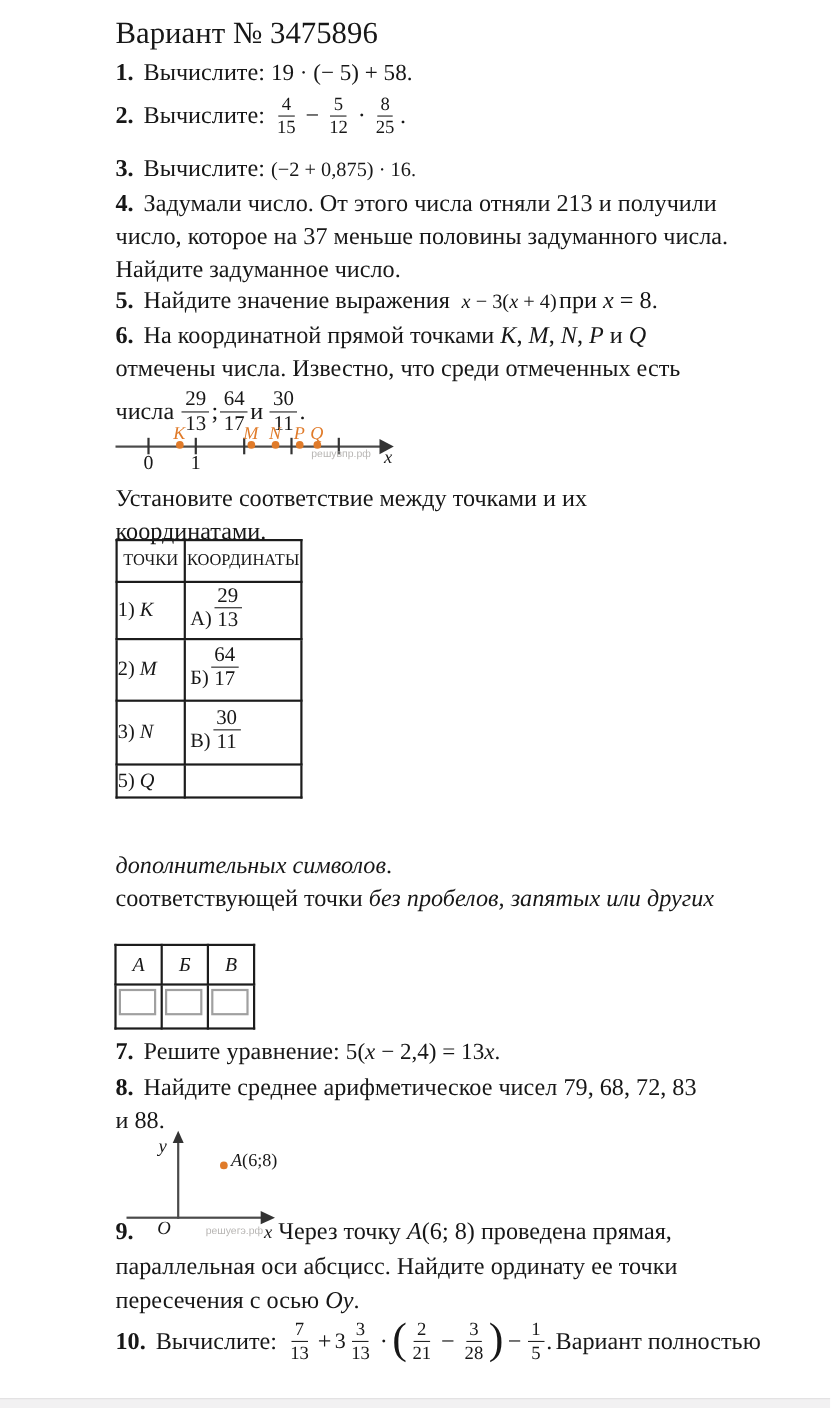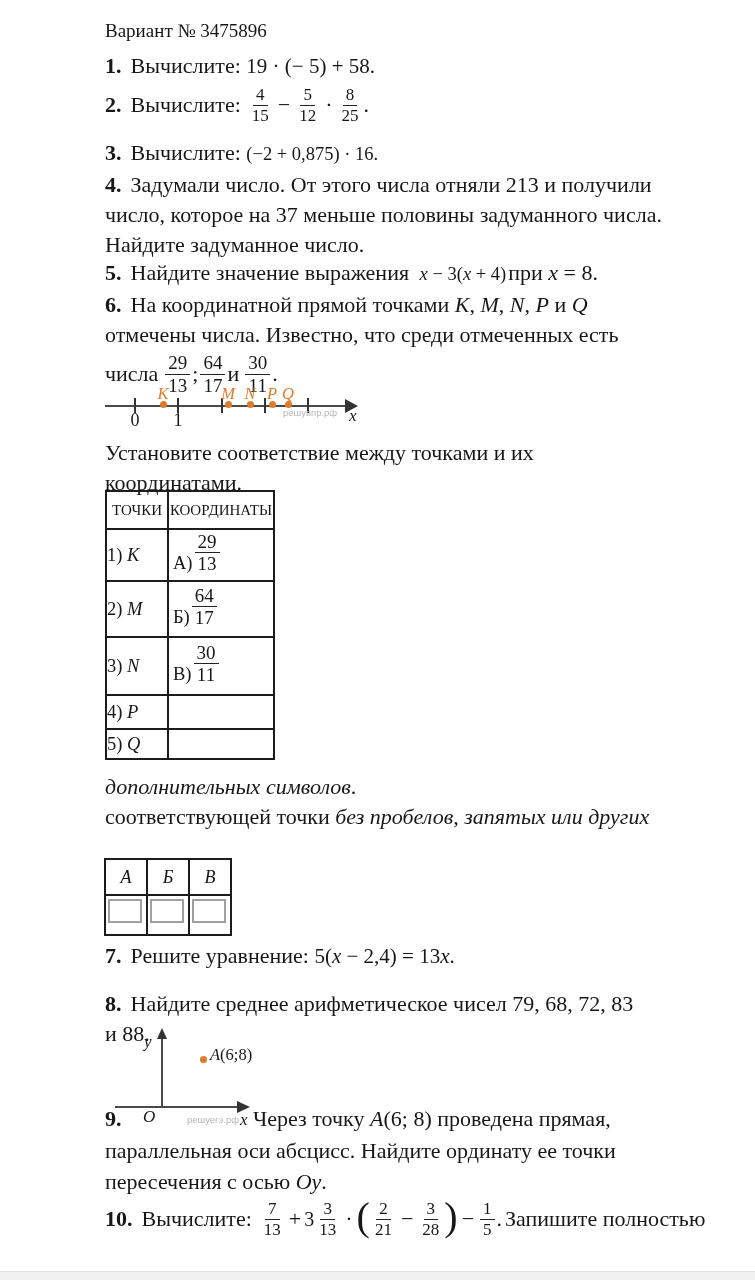--- a/index.html
+++ b/index.html
@@ -59,21 +59,21 @@
   
   .bigp{font-size:40px;font-weight:400;vertical-align:middle;line-height:0;position:relative;top:-2px;}
   .mixint{font-size:20px;}
   .footer-strip{left:0;top:1271px;width:755px;height:9px;background:#f2f1f2;border-top:1px solid #e2e0e1;}
 </style>
 </head>
 <body>
 
 <div class="canvas">
 
-  <div class="abs line" style="left:105px;top:16px;font-size:19px;">Вариант № 3475896</div>
+  <div class="abs line" style="left:105px;top:16px;font-size:28px;">Вариант № 3475896</div>
 
   <div class="abs line" style="left:105px;top:51px;">
     <span class="pnum">1.</span><span>Вычислите:</span>
     <span class="m21">19 · (− 5) + 58.</span>
   </div>
 
   <div class="abs exprow" style="left:105px;top:82px;height:46px;">
     <span class="t pnum">2.</span>
     <span class="t" style="margin-right:6px;">Вычислите:</span>
     <span class="frac">
@@ -196,24 +196,20 @@
       <td class="mt-right">
             <div class="coord">
               <span class="letter">В)</span>
               <span class="frac md">
                 <span class="fn">30</span>
                 <span class="fd">11</span>
               </span>
             </div>
           </td>
     </tr>
-    <tr style="height:34px;">
-      <td class="mt-left"><span>4) </span><span class="it">P</span></td>
-      <td class="mt-right"></td>
-    </tr>
     <tr style="height:30px;">
       <td class="mt-left"><span>5) </span><span class="it">Q</span></td>
       <td class="mt-right"></td>
     </tr>
   </tbody>
     </table>
 
   <div class="abs" style="left:105px;top:772px;">
     <div class="line"><span class="it">дополнительных символов</span><span>.</span></div>
     <div class="line"><span>соответствующей точки </span><span class="it">без пробелов, запятых или других</span></div>
@@ -238,21 +234,21 @@
           </td>
     </tr>
   </tbody>
     </table>
 
   <div class="abs line" style="left:105px;top:941px;">
     <span class="pnum">7.</span><span>Решите уравнение:</span>
     <span class="m21"><span>5(</span><span class="it">x</span><span> − 2,4) = 13</span><span class="it">x</span><span>.</span></span>
   </div>
 
-  <div class="abs" style="left:105px;top:973px;margin-top:16px;">
+  <div class="abs" style="left:105px;top:973px;">
     <div class="line"><span class="pnum">8.</span><span>Найдите среднее арифметическое чисел 79, 68, 72, 83</span></div>
     <div class="line">и 88.</div>
   </div>
 
   <div class="abs plot">
     <div class="plot-yaxis"></div>
     <div class="plot-yarrow"></div>
     <div class="plot-xaxis"></div>
     <div class="plot-xarrow"></div>
     <div class="plot-lab" style="left:31px;top:2px;">y</div>
@@ -292,18 +288,18 @@
         <span class="fn">3</span>
         <span class="fd">28</span>
       </span>
     <span class="bigp">)</span>
     <span class="t" style="margin:0 4px;">−</span>
     <span class="frac">
         <span class="fn">1</span>
         <span class="fd">5</span>
       </span>
     <span class="t">.</span>
-    <span class="t" style="margin-left:3px;">Запишите полностью</span>
+    <span class="t" style="margin-left:3px;">Вариант полностью</span>
   </div>
   <div class="abs line" style="left:105px;top:1238px;margin-top:28px;">решение и ответ.</div>
 
   <div class="abs footer-strip"></div>
 </div>
 
 </body></html>

